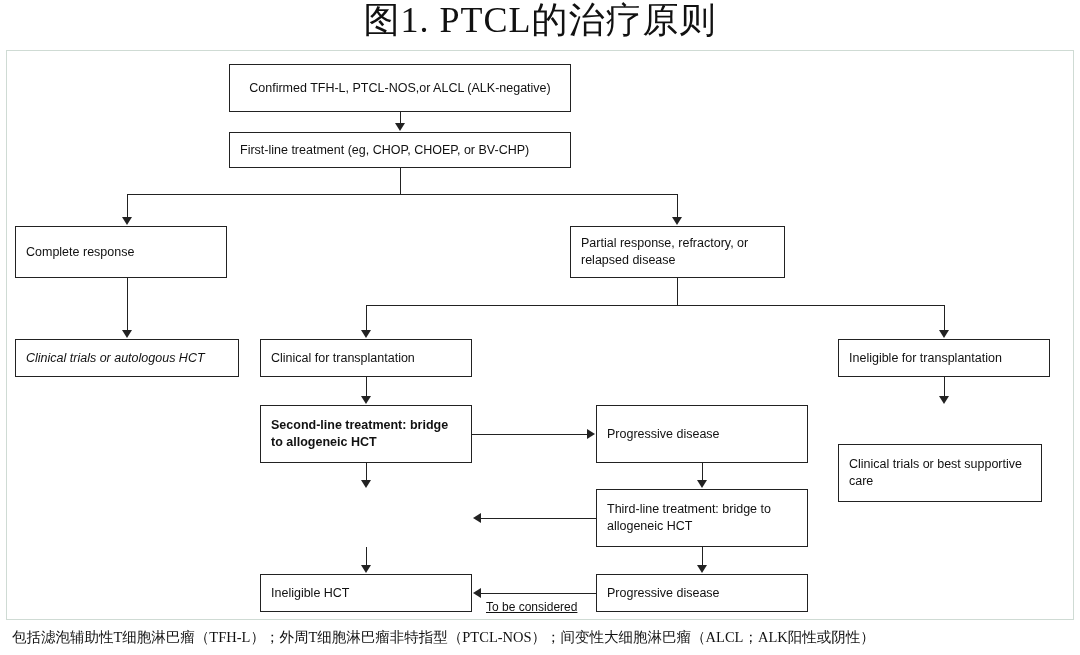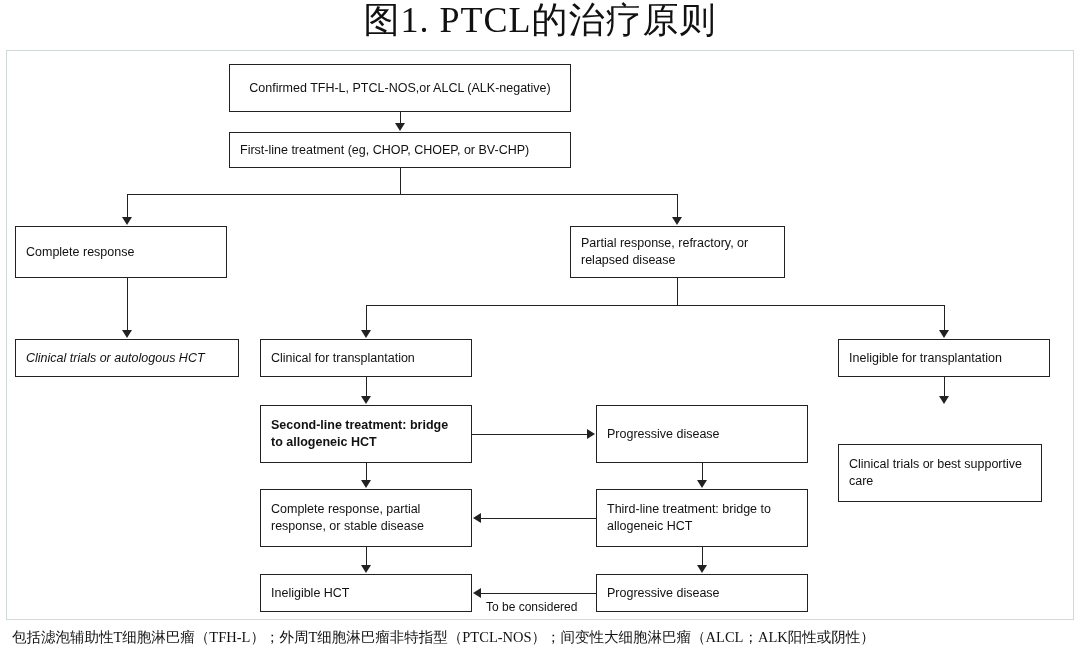--- a/index.html
+++ b/index.html
@@ -145,23 +145,20 @@
   </div>
 
   <div class="node" style="left:589px; top:354px; width:212px; height:58px;">
     <span>Progressive disease</span>
   </div>
 
   <div class="node" style="left:831px; top:354px; width:204px; height:58px;margin-top:39px;">
     <span>Clinical trials or best supportive care</span>
   </div>
 
-  <div class="node" style="left:253px; top:438px; width:212px; height:58px;">
-    <span>Complete response, partial response, or stable disease</span>
-  </div>
 
   <div class="node" style="left:589px; top:438px; width:212px; height:58px;">
     <span>Third-line treatment: bridge to allogeneic HCT</span>
   </div>
 
   <div class="node" style="left:253px; top:523px; width:212px; height:38px;">
     <span>Ineligible HCT</span>
   </div>
 
   <div class="node" style="left:589px; top:523px; width:212px; height:38px;">
@@ -207,17 +204,17 @@
   <div class="arrow left" style="left:466px; top:462px;"></div>
 
   <div class="seg v" style="left:695px; top:496px; height:18px;"></div>
   <div class="arrow down" style="left:690px; top:514px;"></div>
 
   <div class="seg v" style="left:359px; top:496px; height:18px;"></div>
   <div class="arrow down" style="left:354px; top:514px;"></div>
 
   <div class="seg h" style="left:474px; top:542px; width:115px;"></div>
   <div class="arrow left" style="left:466px; top:537px;"></div>
-  <div class="edge-label" style="left:477px; top:549px;">To be considered</div>
+  <div class="edge-label" style="left:477px; top:549px;text-decoration:underline;">To be considered</div>
 
 </div>
 
 <div class="footnote">包括滤泡辅助性T细胞淋巴瘤（TFH-L）；外周T细胞淋巴瘤非特指型（PTCL-NOS）；间变性大细胞淋巴瘤（ALCL；ALK阳性或阴性）</div>
 
 </body></html>

